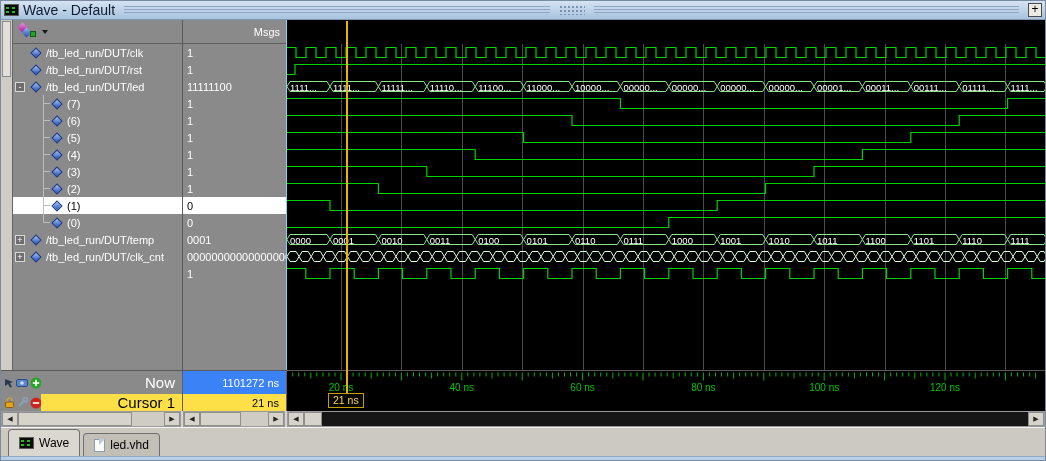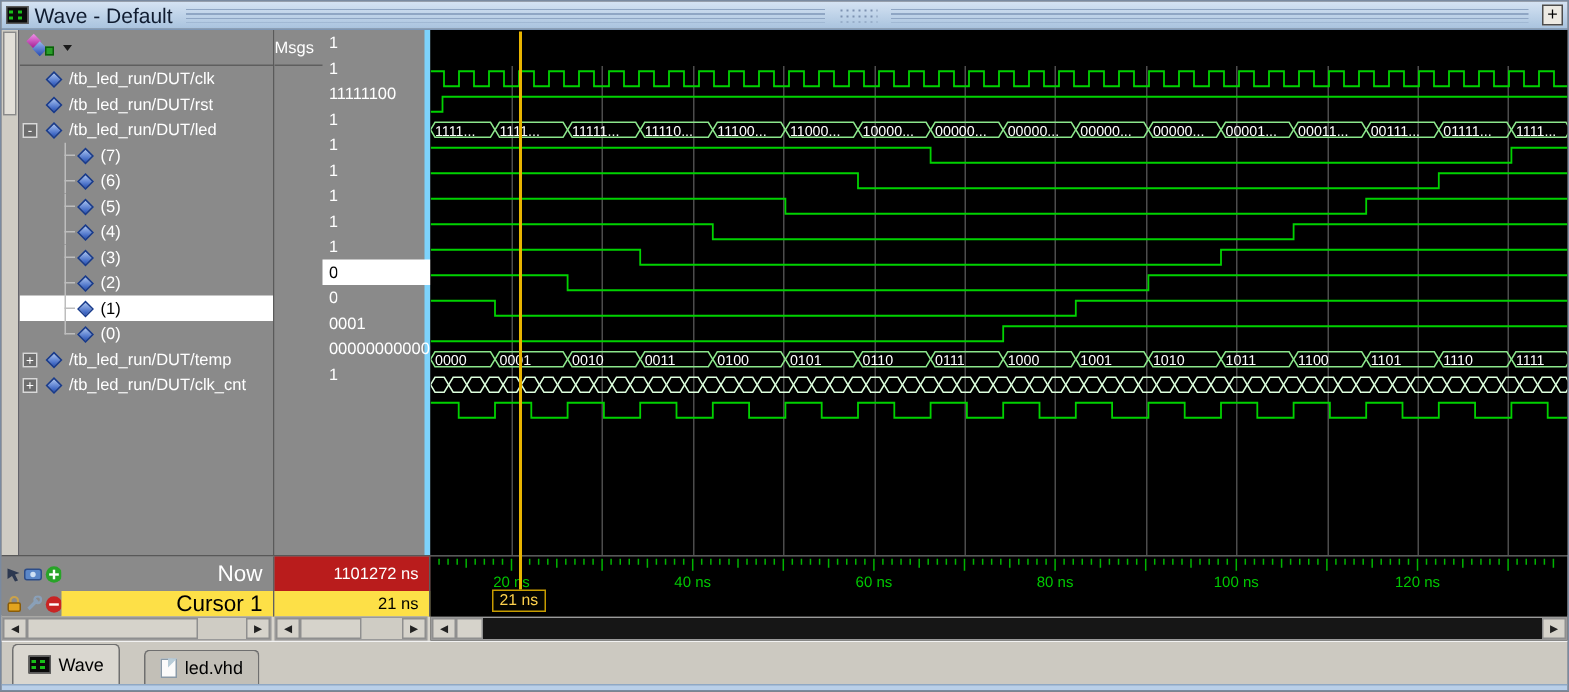--- a/index.html
+++ b/index.html
@@ -12,21 +12,21 @@
   .wave-glyph i.l1{top:2px}.wave-glyph i.l2{bottom:2px}
   .title-text{font-size:14px;color:#101c30;white-space:nowrap}
   .title-lines{flex:1;height:9px;margin:0 5px;background:repeating-linear-gradient(to bottom,#8fa6c4 0 1px,transparent 1px 3px)}
   .title-grip{width:26px;height:10px;background:radial-gradient(#7d92b1 28%,transparent 32%);background-size:4px 4px;flex:0 0 auto}
   .dock-btn{width:14px;height:14px;background:#edeae3;border:1px solid #4c4c4c;font-size:12px;line-height:11px;text-align:center;color:#000;flex:0 0 auto;cursor:default}
   
   .main{display:flex;height:350px;background:#8a8a8a}
   .col-strip{width:12px;background:#cfccc4;border-right:1px solid #63636a;position:relative}
   .col-strip .thumb{position:absolute;left:1px;top:1px;width:9px;height:56px;background:#e2dfd8;border:1px solid #8a8a8a}
   .col-tree{width:170px;border-right:1px solid #5a5a5a;display:flex;flex-direction:column;background:#8a8a8a}
-  .col-values{width:104px;border-right:4px solid #7dd3fc;display:flex;flex-direction:row;background:#8a8a8a}
+  .col-values{width:104px;border-right:1px solid #7dd3fc;display:flex;flex-direction:column;background:#8a8a8a}
   .col-wave{flex:1;display:flex;flex-direction:column;background:#000}
   .panel-header{height:24px;border-bottom:1px solid #5e5e5e;display:flex;align-items:center;background:#8a8a8a;flex:0 0 auto}
   .values-header{justify-content:flex-end;padding-right:6px;color:#fff;font-size:11px}
   .wave-header{height:24px;background:#000;flex:0 0 auto;border-bottom:none}
   .wave-body{position:relative;flex:1;background:#000;overflow:hidden}
   #grid{position:absolute;inset:0}
   .gridline{position:absolute;top:0;bottom:0;width:1px;background:#4c4c4c}
   #waverows{position:absolute;left:0;top:0;right:0}
   .wave-row{height:17px}
   
@@ -51,34 +51,34 @@
   
   .cursor-line{position:absolute;width:2px;background:#e8b400;top:20px;height:374px;z-index:8}
   .cursor-flag{position:absolute;top:392px;height:15px;z-index:9;background:#050500;border:1px solid #c79c00;color:#ffd34d;font-size:10.5px;line-height:13px;padding:0 4px;white-space:nowrap}
   
   .statusbar{height:40px;border-top:1px solid #585858;display:flex;flex-direction:column}
   .st-row{display:flex}
   .row-now{height:23px}
   .row-cur{height:17px}
   .st-icons{width:40px;background:#8a8a8a;display:flex;align-items:center;gap:2px;padding-left:3px;flex:0 0 auto}
   .st-label{width:142px;background:#8a8a8a;color:#fff;font-size:15px;display:flex;align-items:center;justify-content:flex-end;padding-right:7px;border-right:1px solid #5f5f5f;flex:0 0 auto}
-  .st-value{width:104px;background:#b91c1c;color:#fff;font-size:11px;display:flex;align-items:center;justify-content:flex-end;padding-right:7px;border-right:1px solid #5f5f5f;flex:0 0 auto}
+  .st-value{width:104px;background:#3b82f6;color:#fff;font-size:11px;display:flex;align-items:center;justify-content:flex-end;padding-right:7px;border-right:1px solid #5f5f5f;flex:0 0 auto}
   .row-cur .st-label,.row-cur .st-value{background:#fde047;color:#000}
   .st-wave{flex:1;background:#000;position:relative;overflow:hidden}
   
   .scroll-row{height:17px;display:flex;background:#d8d5cd;border-top:1px solid #9a9a9a}
   .sb{display:flex;align-items:stretch;border:1px solid #9a9a9a;background:#cfccc4}
   .sb1{width:180px;margin-right:2px}
   .sb2{width:102px;margin-right:2px}
   .sb3{flex:1;background:#161616}
   .sb-btn{width:16px;background:#d6d3cb;border:1px solid #8f8f8f;display:flex;align-items:center;justify-content:center;font-size:7px;color:#222;flex:0 0 auto}
   .sb-track{flex:1;position:relative}
   .sb-thumb{position:absolute;top:0;bottom:0;background:#d6d3cb;border:1px solid #8f8f8f}
   
-  .tabbar{height:29px;background:#ccc9c1;border-top:1px solid #f2f2f2;display:flex;align-items:flex-end;padding-left:7px;gap:16px}
+  .tabbar{height:29px;background:#ccc9c1;border-top:1px solid #f2f2f2;display:flex;align-items:flex-end;padding-left:7px;gap:3px}
   .tab{height:23px;display:flex;align-items:center;gap:5px;padding:0 10px;border:1px solid #6f6f6f;border-bottom:none;border-radius:4px 4px 0 0;background:#c2bfb7;font-size:12px;color:#000;cursor:default}
   .tab.active{height:27px;background:#dad7d0}
   .doc-glyph{width:11px;height:13px;background:#fbfbfb;border:1px solid #8a9aa8;position:relative}
   .doc-glyph::before{content:"";position:absolute;right:-1px;top:-1px;border:3px solid;border-color:#b8ccd8 transparent transparent #b8ccd8}
   .bottom-strip{height:6px;background:#b9cfe8;border-top:1px solid #8fa8c4}
   
   .watermark{position:absolute;left:836px;top:388px;width:210px;height:48px;z-index:30;pointer-events:none}
   .wm-circle{position:absolute;left:6px;top:2px;width:44px;height:44px;border-radius:50%;background:rgba(108,108,108,.78)}
   .wm-text{position:absolute;left:78px;top:8px;font-size:27px;font-weight:bold;color:rgba(242,242,242,.88);letter-spacing:1px;white-space:nowrap}
 </style>

